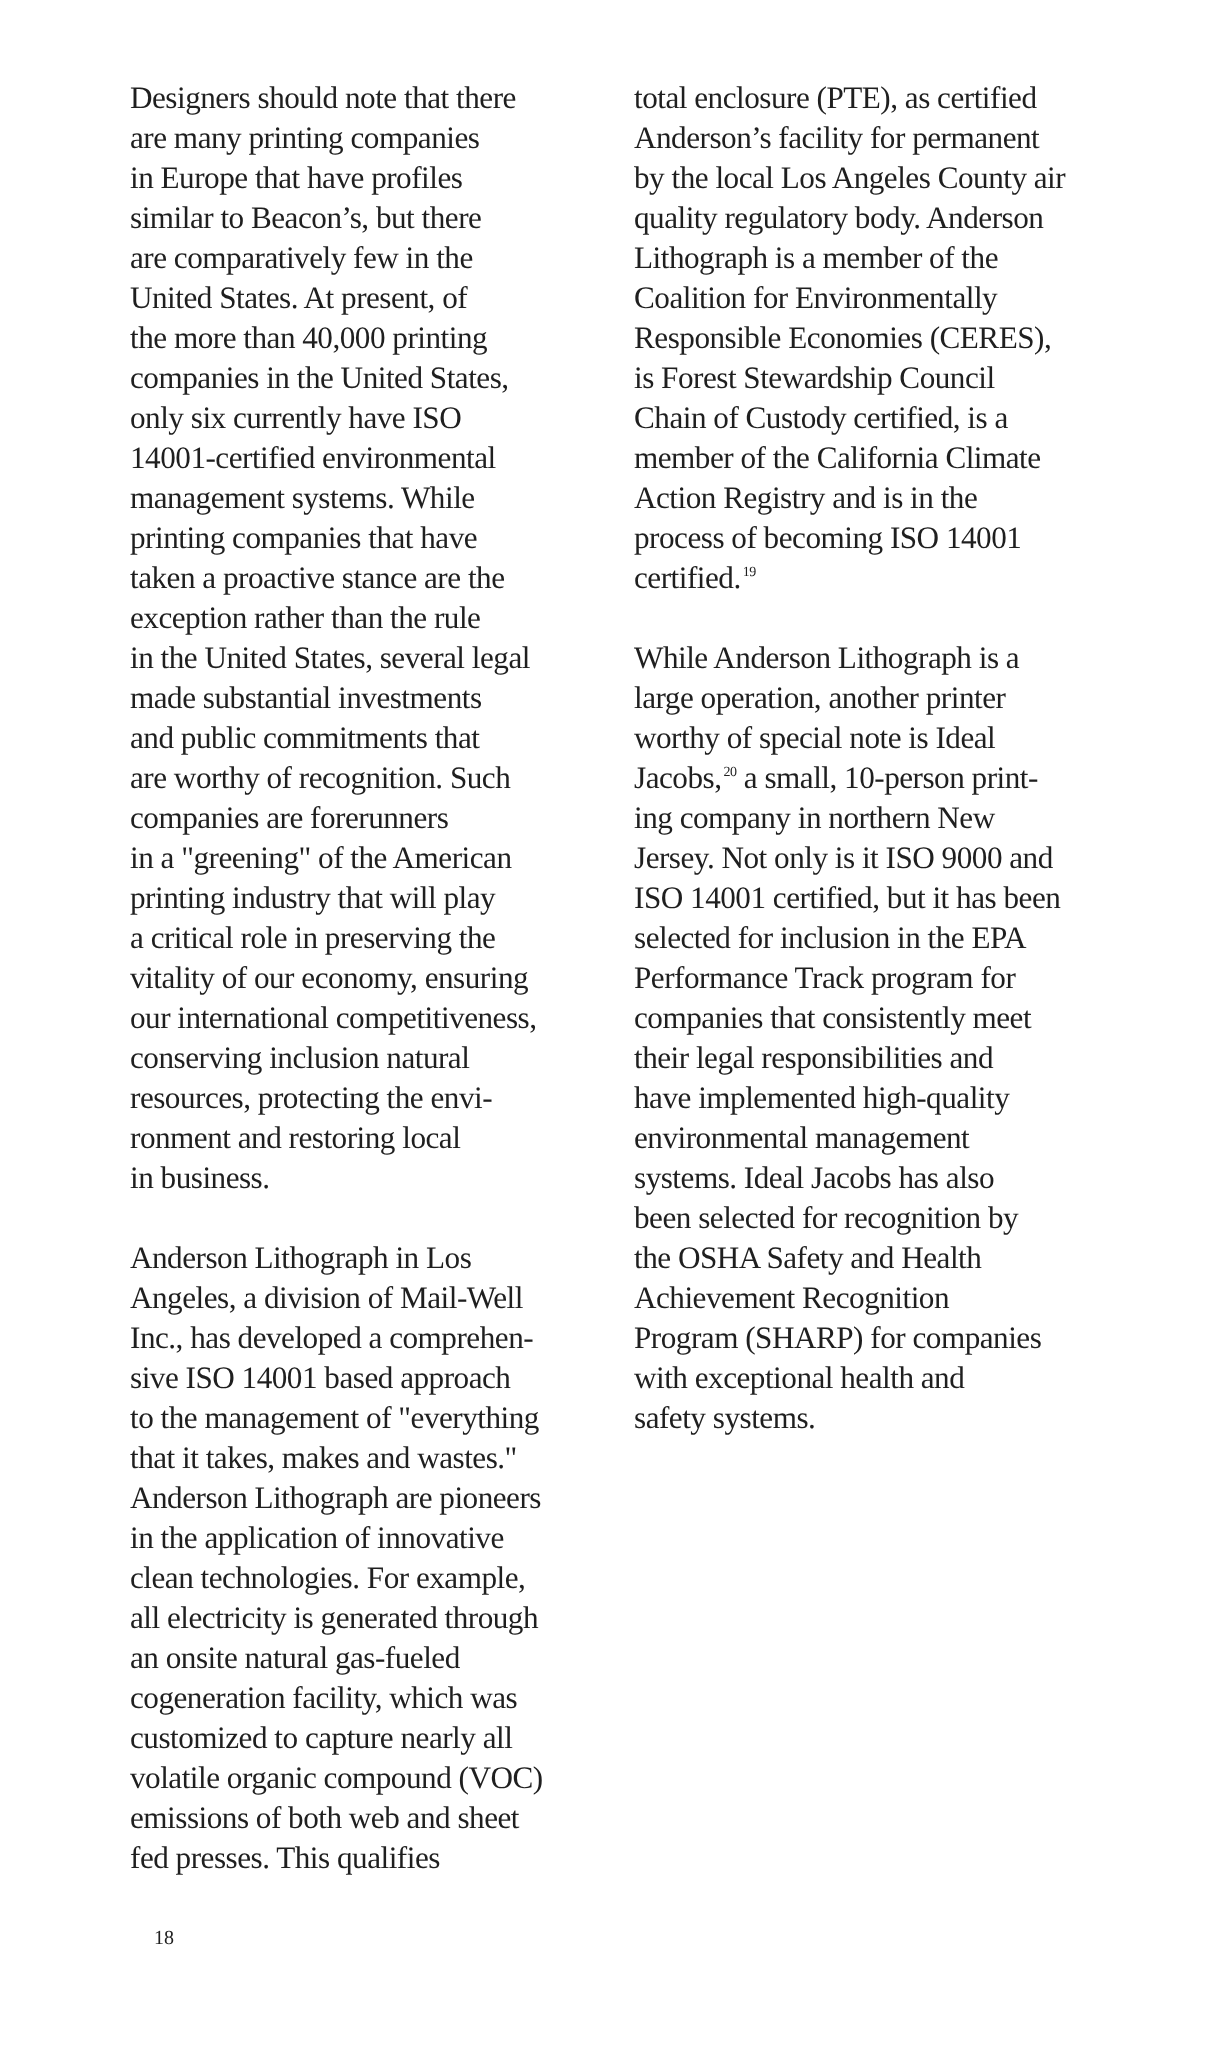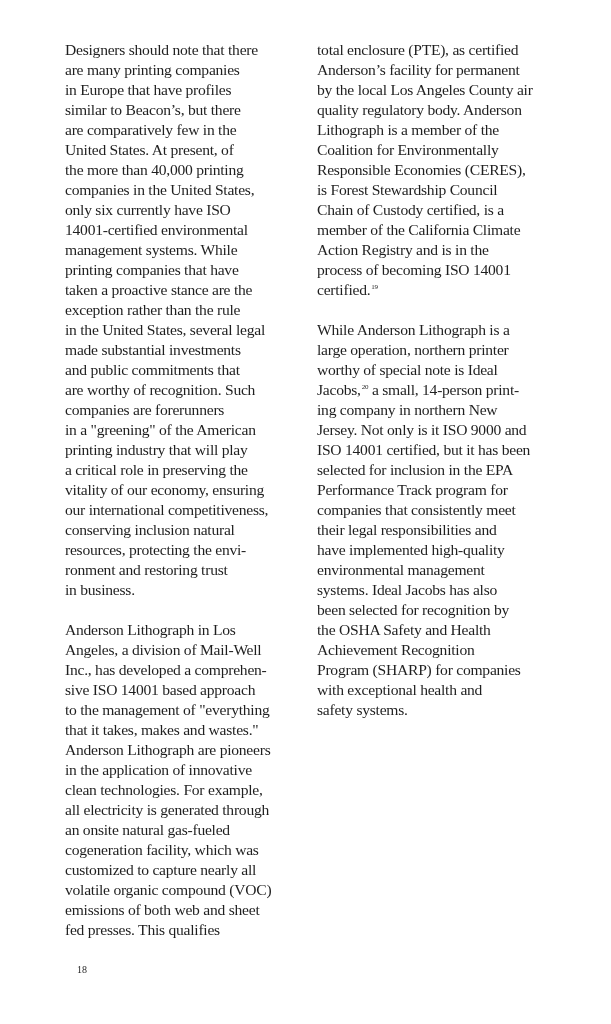--- a/index.html
+++ b/index.html
@@ -77,21 +77,21 @@
       <span class="line">and public commitments that</span>
       <span class="line">are worthy of recognition. Such</span>
       <span class="line">companies are forerunners</span>
       <span class="line">in a "greening" of the American</span>
       <span class="line">printing industry that will play</span>
       <span class="line">a critical role in preserving the</span>
       <span class="line">vitality of our economy, ensuring</span>
       <span class="line">our international competitiveness,</span>
       <span class="line">conserving inclusion natural</span>
       <span class="line">resources, protecting the envi-</span>
-      <span class="line">ronment and restoring trust</span>
+      <span class="line">ronment and restoring local</span>
       <span class="line">in business.</span>
     </div>
   <div class="gap"></div>
   <div class="paragraph" id="left-p1">
       <span class="line">Anderson Lithograph in Los</span>
       <span class="line">Angeles, a division of Mail-Well</span>
       <span class="line">Inc., has developed a comprehen-</span>
       <span class="line">sive ISO 14001 based approach</span>
       <span class="line">to the management of "everything</span>
       <span class="line">that it takes, makes and wastes."</span>
@@ -120,23 +120,23 @@
       <span class="line">is Forest Stewardship Council</span>
       <span class="line">Chain of Custody certified, is a</span>
       <span class="line">member of the California Climate</span>
       <span class="line">Action Registry and is in the</span>
       <span class="line">process of becoming ISO 14001</span>
       <span class="line"><span>certified.</span><sup class="fn">19</sup></span>
     </div>
   <div class="gap"></div>
   <div class="paragraph" id="right-p1">
       <span class="line">While Anderson Lithograph is a</span>
-      <span class="line">large operation, northern printer</span>
+      <span class="line">large operation, another printer</span>
       <span class="line">worthy of special note is Ideal</span>
-      <span class="line"><span>Jacobs,</span><sup class="fn">20</sup><span style="white-space: pre;"> a small, 14-person print-</span></span>
+      <span class="line"><span>Jacobs,</span><sup class="fn">20</sup><span style="white-space: pre;"> a small, 10-person print-</span></span>
       <span class="line">ing company in northern New</span>
       <span class="line">Jersey. Not only is it ISO 9000 and</span>
       <span class="line">ISO 14001 certified, but it has been</span>
       <span class="line">selected for inclusion in the EPA</span>
       <span class="line">Performance Track program for</span>
       <span class="line">companies that consistently meet</span>
       <span class="line">their legal responsibilities and</span>
       <span class="line">have implemented high-quality</span>
       <span class="line">environmental management</span>
       <span class="line">systems. Ideal Jacobs has also</span>

